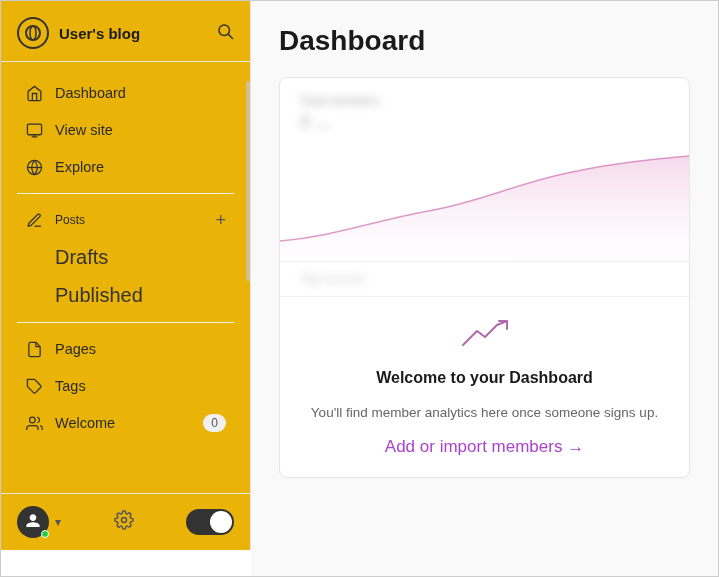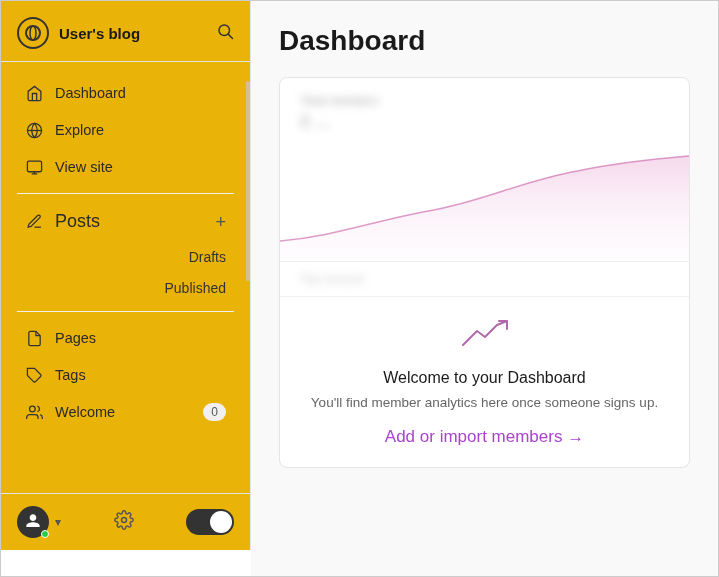--- a/index.html
+++ b/index.html
@@ -103,40 +103,39 @@
       justify-content: space-between;
       padding: 9px 16px;
       margin: 1px 8px;
       cursor: pointer;
     }
 
     .posts-header-left {
       display: flex;
       align-items: center;
       gap: 12px;
-      font-size: 18px;
+      font-size: 12px;
       font-weight: 500;
       color: #2a2a2a;
     }
 
     .posts-add-btn {
       color: #555;
       font-size: 18px;
       cursor: pointer;
       line-height: 1;
     }
 
     .sub-nav-item {
       padding: 7px 16px 7px 46px;
-      font-size: 14px;
+      font-size: 20px;
       color: #333;
       cursor: pointer;
       margin: 1px 8px;
       border-radius: 4px;
-      text-align: right;
     }
 
     .members-badge {
       background: #f0f0f0;
       color: #555;
       font-size: 12px;
       padding: 2px 8px;
       border-radius: 10px;
       margin-left: auto;
     }
@@ -293,23 +292,23 @@
       border-top: 1px solid #f0f0f0;
     }
 
     .welcome-icon {
       margin-bottom: 12px;
       color: #b06aaa;
     }
 
     .welcome-title {
       font-size: 16px;
-      font-weight: 400;
+      font-weight: 700;
       color: #1a1a1a;
-      margin-bottom: 6px;
+      margin-bottom: 16px;
     }
 
     .welcome-subtitle {
       font-size: 13.5px;
       color: #666;
       line-height: 1.5;
       margin-bottom: 14px;
     }
 
     .welcome-link {
@@ -368,37 +367,37 @@
           <path d="M3 9l9-7 9 7v11a2 2 0 01-2 2H5a2 2 0 01-2-2z"></path>
           <polyline points="9 22 9 12 15 12 15 22"></polyline>
         </svg>
       </span>
       <span>Dashboard</span>
     </div>
 
     <div class="nav-item">
       <span class="nav-icon">
         <svg width="17" height="17" fill="none" stroke="#333" stroke-width="1.8" viewBox="0 0 24 24">
+          <rect x="2" y="3" width="20" height="15" rx="2" ry="2"></rect>
+          <line x1="8" y1="21" x2="16" y2="21"></line>
+          <line x1="12" y1="18" x2="12" y2="21"></line>
+        </svg>
+      </span>
+      <span>View site</span>
+    </div>
+
+    <div class="nav-item">
+      <span class="nav-icon">
+        <svg width="17" height="17" fill="none" stroke="#333" stroke-width="1.8" viewBox="0 0 24 24">
           <circle cx="12" cy="12" r="10"></circle>
           <line x1="2" y1="12" x2="22" y2="12"></line>
           <path d="M12 2a15.3 15.3 0 014 10 15.3 15.3 0 01-4 10 15.3 15.3 0 01-4-10 15.3 15.3 0 014-10z"></path>
         </svg>
       </span>
       <span>Explore</span>
-    </div>
-
-    <div class="nav-item">
-      <span class="nav-icon">
-        <svg width="17" height="17" fill="none" stroke="#333" stroke-width="1.8" viewBox="0 0 24 24">
-          <rect x="2" y="3" width="20" height="15" rx="2" ry="2"></rect>
-          <line x1="8" y1="21" x2="16" y2="21"></line>
-          <line x1="12" y1="18" x2="12" y2="21"></line>
-        </svg>
-      </span>
-      <span>View site</span>
     </div>
 
     <div class="nav-divider"></div>
 
     <div class="posts-section">
       <div class="posts-header">
         <div class="posts-header-left">
           <span class="nav-icon">
             <svg width="17" height="17" fill="none" stroke="#333" stroke-width="1.8" viewBox="0 0 24 24">
               <path d="M12 20h9"></path>

